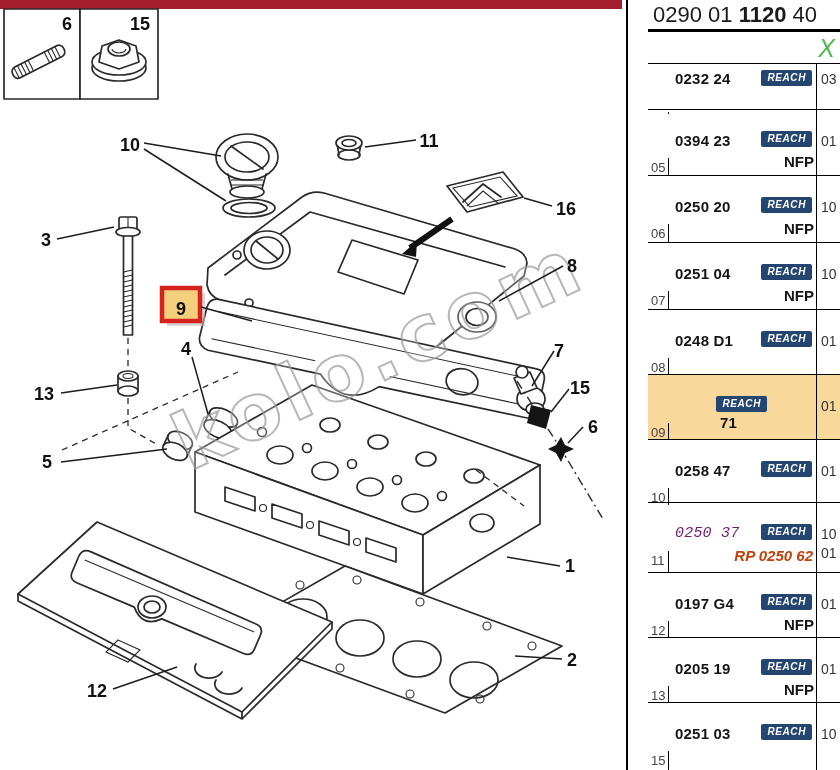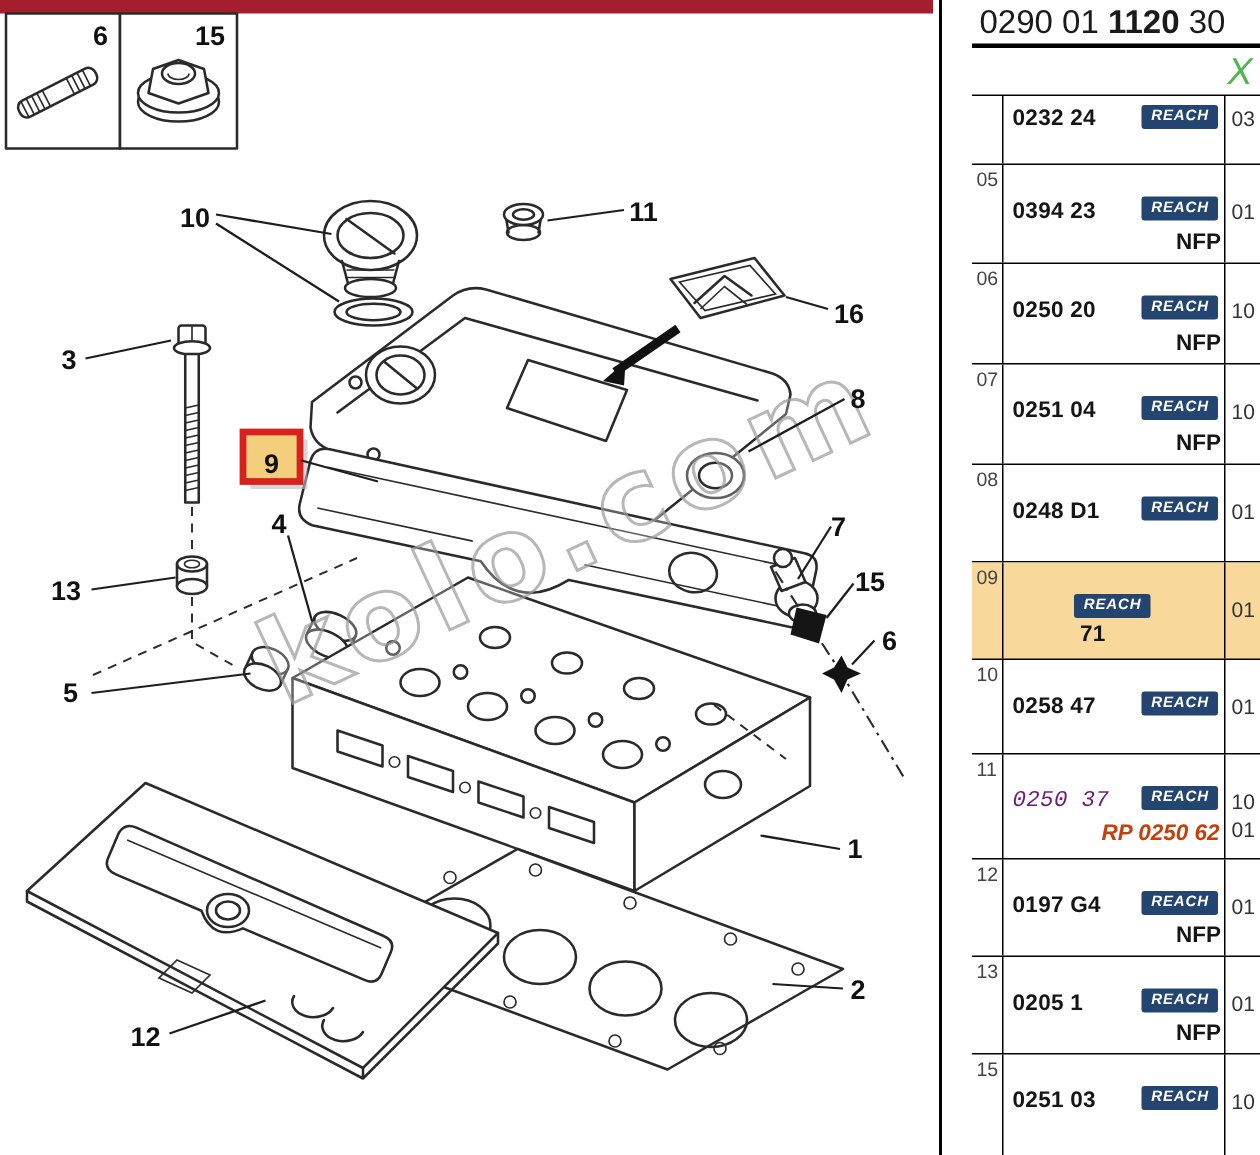--- a/index.html
+++ b/index.html
@@ -23,21 +23,21 @@
   .t-header .bold{font-weight:bold;}
   .x-row{height:31px;border-bottom:1px solid #000;position:relative;}
   .x-mark{
     position:absolute;right:5px;bottom:2px;font-size:25px;font-style:italic;
     color:var(--x-green,#4db84d);line-height:1;
   }
   .row{
     display:grid;grid-template-columns:21px 1fr 24px;
     border-bottom:1px solid #000;box-sizing:border-box;position:relative;
   }
-  .cell-num{border-right:1px solid #000;font-size:13px;color:#444;padding:2px 0 0 3px;box-sizing:border-box;}
+  .cell-num{border-right:1px solid #000;font-size:13px;color:#444;padding:2px 0 0 3px;box-sizing:border-box;margin-top:48px;}
   .cell-part{position:relative;}
   .cell-qty{border-left:1px solid #000;position:relative;font-size:14px;color:#333;box-sizing:border-box;}
   .part-no{position:absolute;left:6px;top:22px;font-size:15px;font-weight:bold;color:#151515;letter-spacing:.2px;}
   .reach{
     position:absolute;right:4px;top:21px;background:var(--reach-bg,#23456f);color:#fff;
     font-size:10px;font-weight:bold;font-style:italic;letter-spacing:.6px;
     padding:3px 6px;border-radius:2px;line-height:1;
   }
   .qty-val{position:absolute;left:4px;top:23px;}
   .qty-val2{position:absolute;left:4px;top:42px;}
@@ -294,21 +294,21 @@
     <text x="572" y="666" text-anchor="middle" class="callout">2</text>
     <text x="97" y="697" text-anchor="middle" class="callout">12</text>
   </g>
 </svg>
 
 <div class="footer-date">04/2013</div>
 </div>
 
 <div class="panel">
 
-  <div class="t-header"><span>0290 01 </span><span class="bold">1120</span><span> 30</span></div>
+  <div class="t-header"><span>0290 01 </span><span class="bold">1120</span><span> 40</span></div>
 
   <div class="x-row">
     <span class="x-mark">X</span>
   </div>
 
   <div class="row row--cut" style="height:46px">
     <div class="cell-num"></div>
     <div class="cell-part">
       <span class="part-no">0232 24</span>
       <span class="reach">REACH</span>
@@ -408,21 +408,21 @@
       <span class="nfp">NFP</span>
     </div>
     <div class="cell-qty">
         <span class="qty-val">01</span>
       </div>
   </div>
 
   <div class="row" style="height:65px">
     <div class="cell-num">13</div>
     <div class="cell-part">
-      <span class="part-no">0205 1</span>
+      <span class="part-no">0205 19</span>
       <span class="reach">REACH</span>
       <span class="nfp">NFP</span>
     </div>
     <div class="cell-qty">
         <span class="qty-val">01</span>
       </div>
   </div>
 
   <div class="row" style="height:67px;border-bottom:none">
     <div class="cell-num">15</div>

